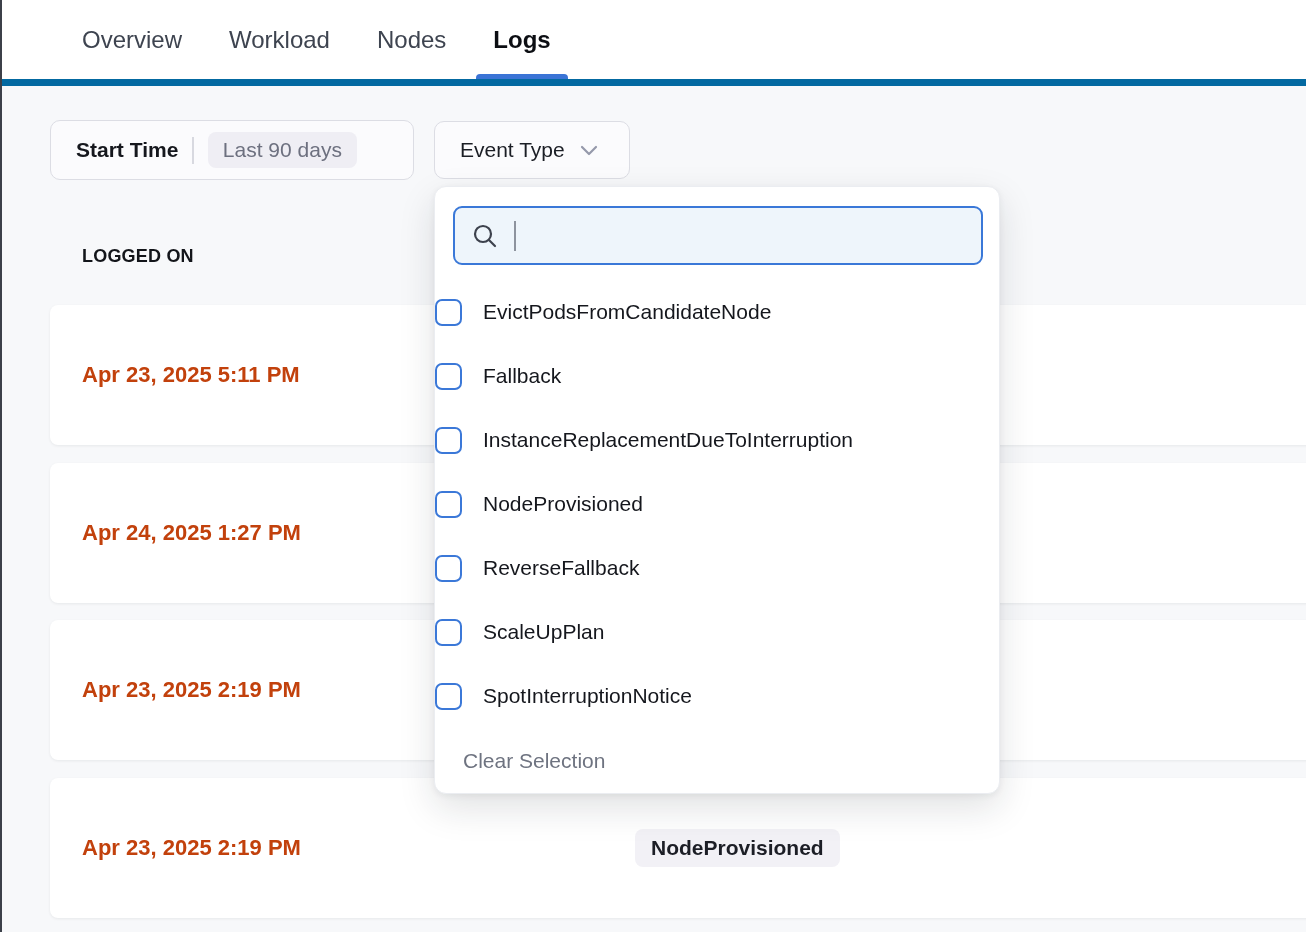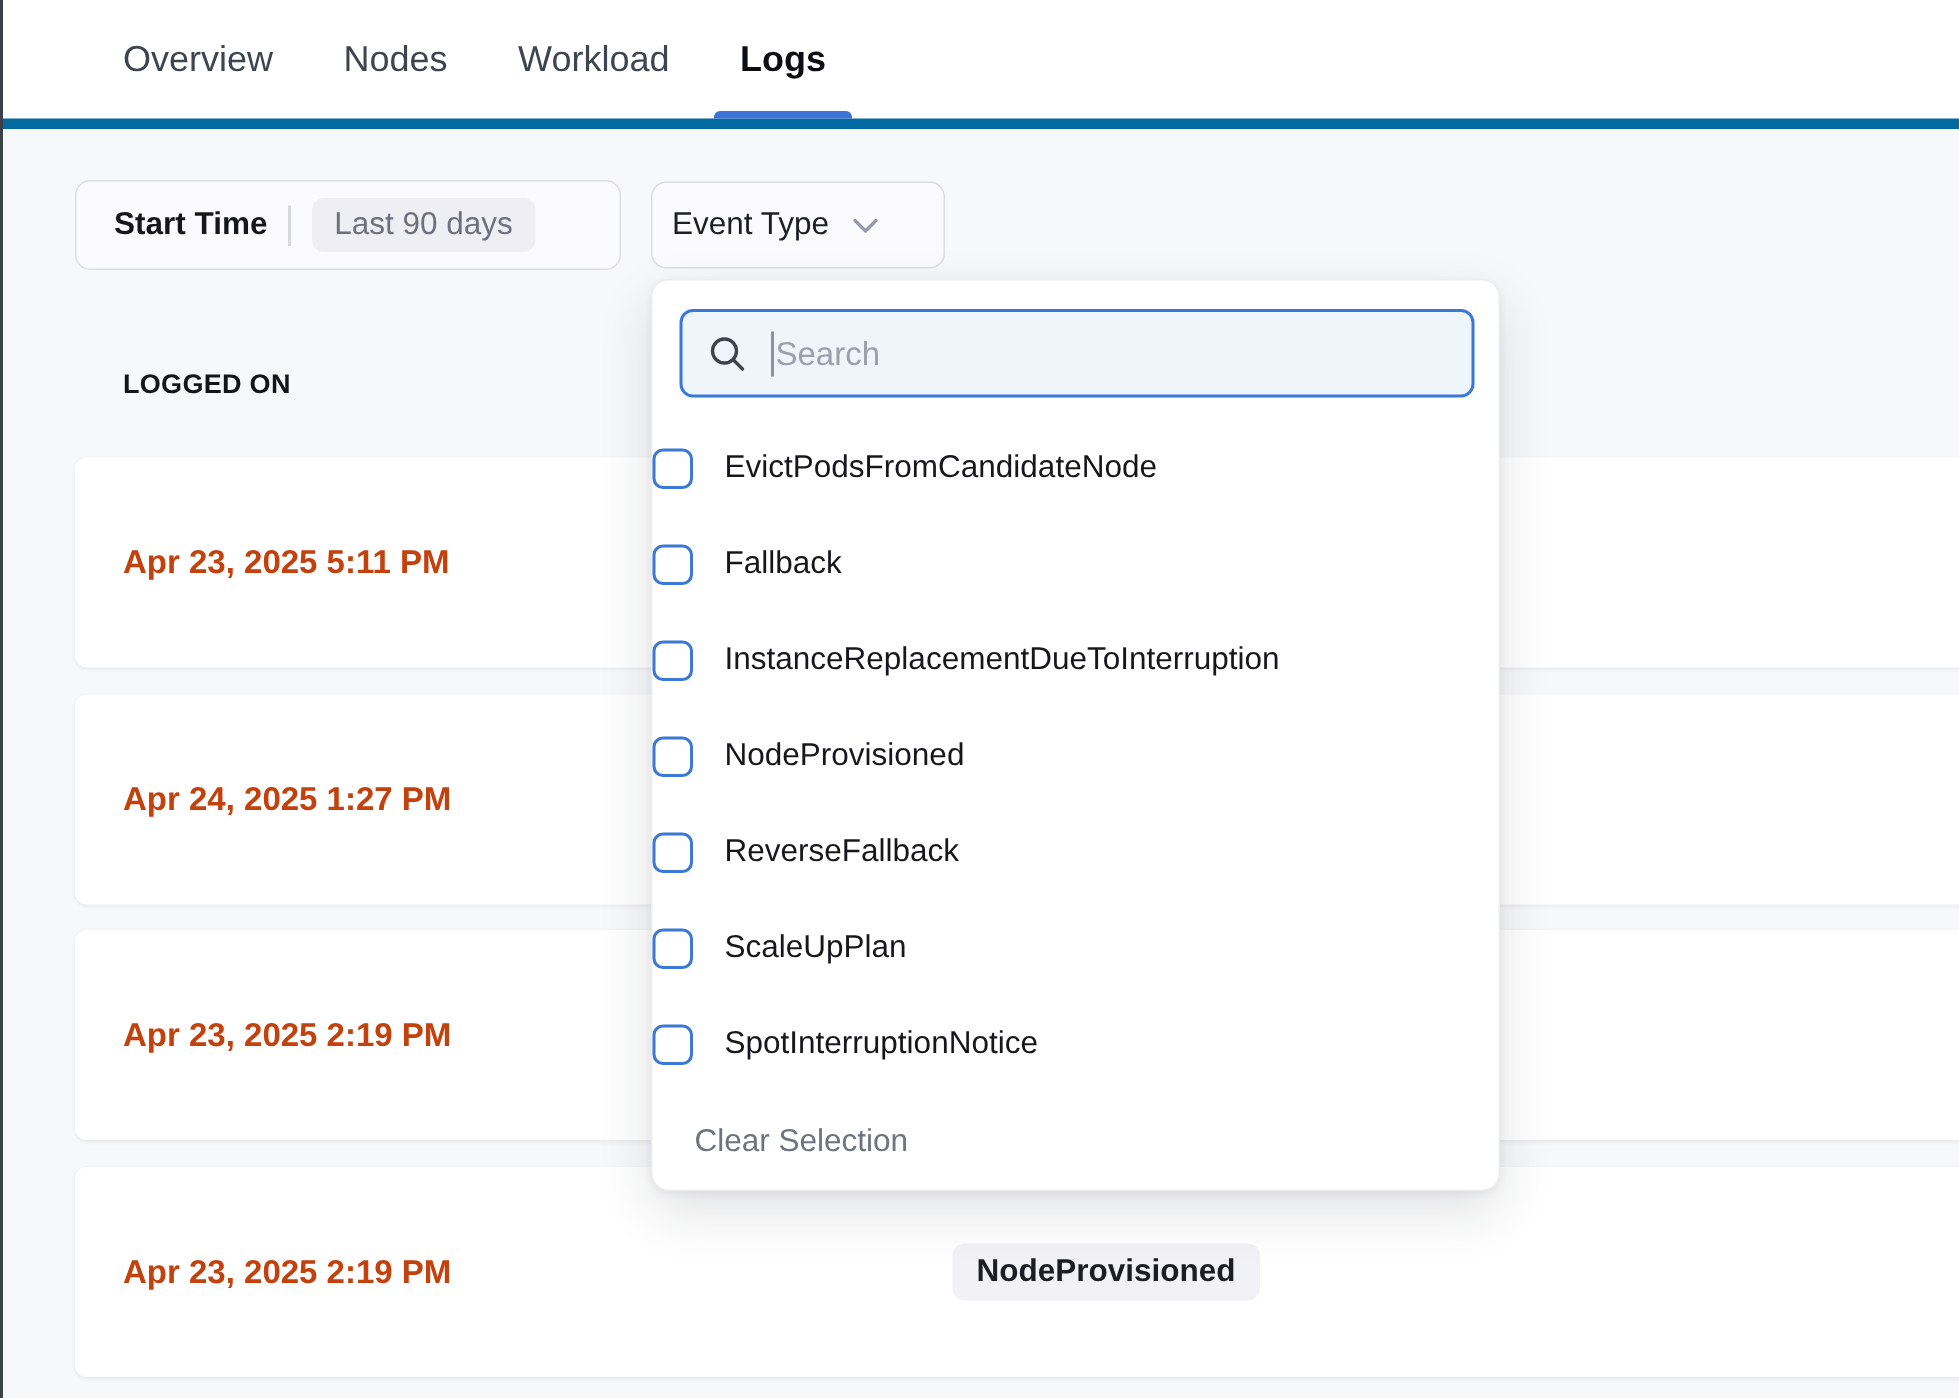--- a/index.html
+++ b/index.html
@@ -41,21 +41,21 @@
     border: 1.5px solid #dcdde4; border-radius: 10px;
     display: flex; align-items: center; cursor: pointer;
   }
   .start-time-btn { left: 50px; top: 120px; width: 364px; height: 60px; padding: 0 16px 0 25px; }
   .start-time-label { font-size: 21px; font-weight: 700; color: #15171d; }
   .filter-divider { width: 1.5px; height: 27px; background: #d8d9e0; margin: 0 14px; }
   .start-time-value {
     background: #efeef4; border-radius: 8px; padding: 6px 15px;
     font-size: 21px; color: #6d707f;
   }
-  .event-type-btn { left: 434px; top: 121px; width: 196px; height: 58px; padding: 0 20px 0 13px; }
+  .event-type-btn { left: 434px; top: 121px; width: 196px; height: 58px; padding: 0 20px 0 25px; }
   .event-type-label { font-size: 21px; font-weight: 500; color: #1b1e25; }
   .chevron-icon { margin-left: 15px; display: flex; align-items: center; }
 
   
   .col-header {
     position: absolute; left: 82px; top: 246px;
     font-size: 18px; font-weight: 700; letter-spacing: 0.2px; color: #13151a;
   }
   .log-row {
     position: absolute; left: 50px; right: -12px; height: 140px;
@@ -112,22 +112,22 @@
     font-size: 21px; color: #6e7380; cursor: pointer;
   }
 </style>
 </head>
 <body>
 
 <div class="window-edge"></div>
 
 <div class="tabbar">
   <div class="tab">Overview</div>
+  <div class="tab">Workload</div>
   <div class="tab">Nodes</div>
-  <div class="tab">Workload</div>
   <div class="tab active">Logs</div>
 </div>
 
 <div class="filter-btn start-time-btn">
   <span class="start-time-label">Start Time</span>
   <span class="filter-divider"></span>
   <span class="start-time-value">Last 90 days</span>
 </div>
 
 <div class="filter-btn event-type-btn">
@@ -157,21 +157,20 @@
 
 <div class="dropdown">
   <div class="search-box">
     <span class="search-icon">
       <svg width="28" height="28" viewBox="0 0 28 28" fill="none">
         <circle cx="12" cy="12" r="8" stroke="#3d424d" stroke-width="2.2"></circle>
         <path d="M18 18 L24 24" stroke="#3d424d" stroke-width="2.2" stroke-linecap="round"></path>
       </svg>
     </span>
     <span class="search-caret"></span>
-    <input class="search-input" type="text" placeholder="Search" style="">
   </div>
 
   <div class="options">
     <div class="option">
       <span class="checkbox"></span>
       <span class="option-label">EvictPodsFromCandidateNode</span>
     </div>
     <div class="option">
       <span class="checkbox"></span>
       <span class="option-label">Fallback</span>

